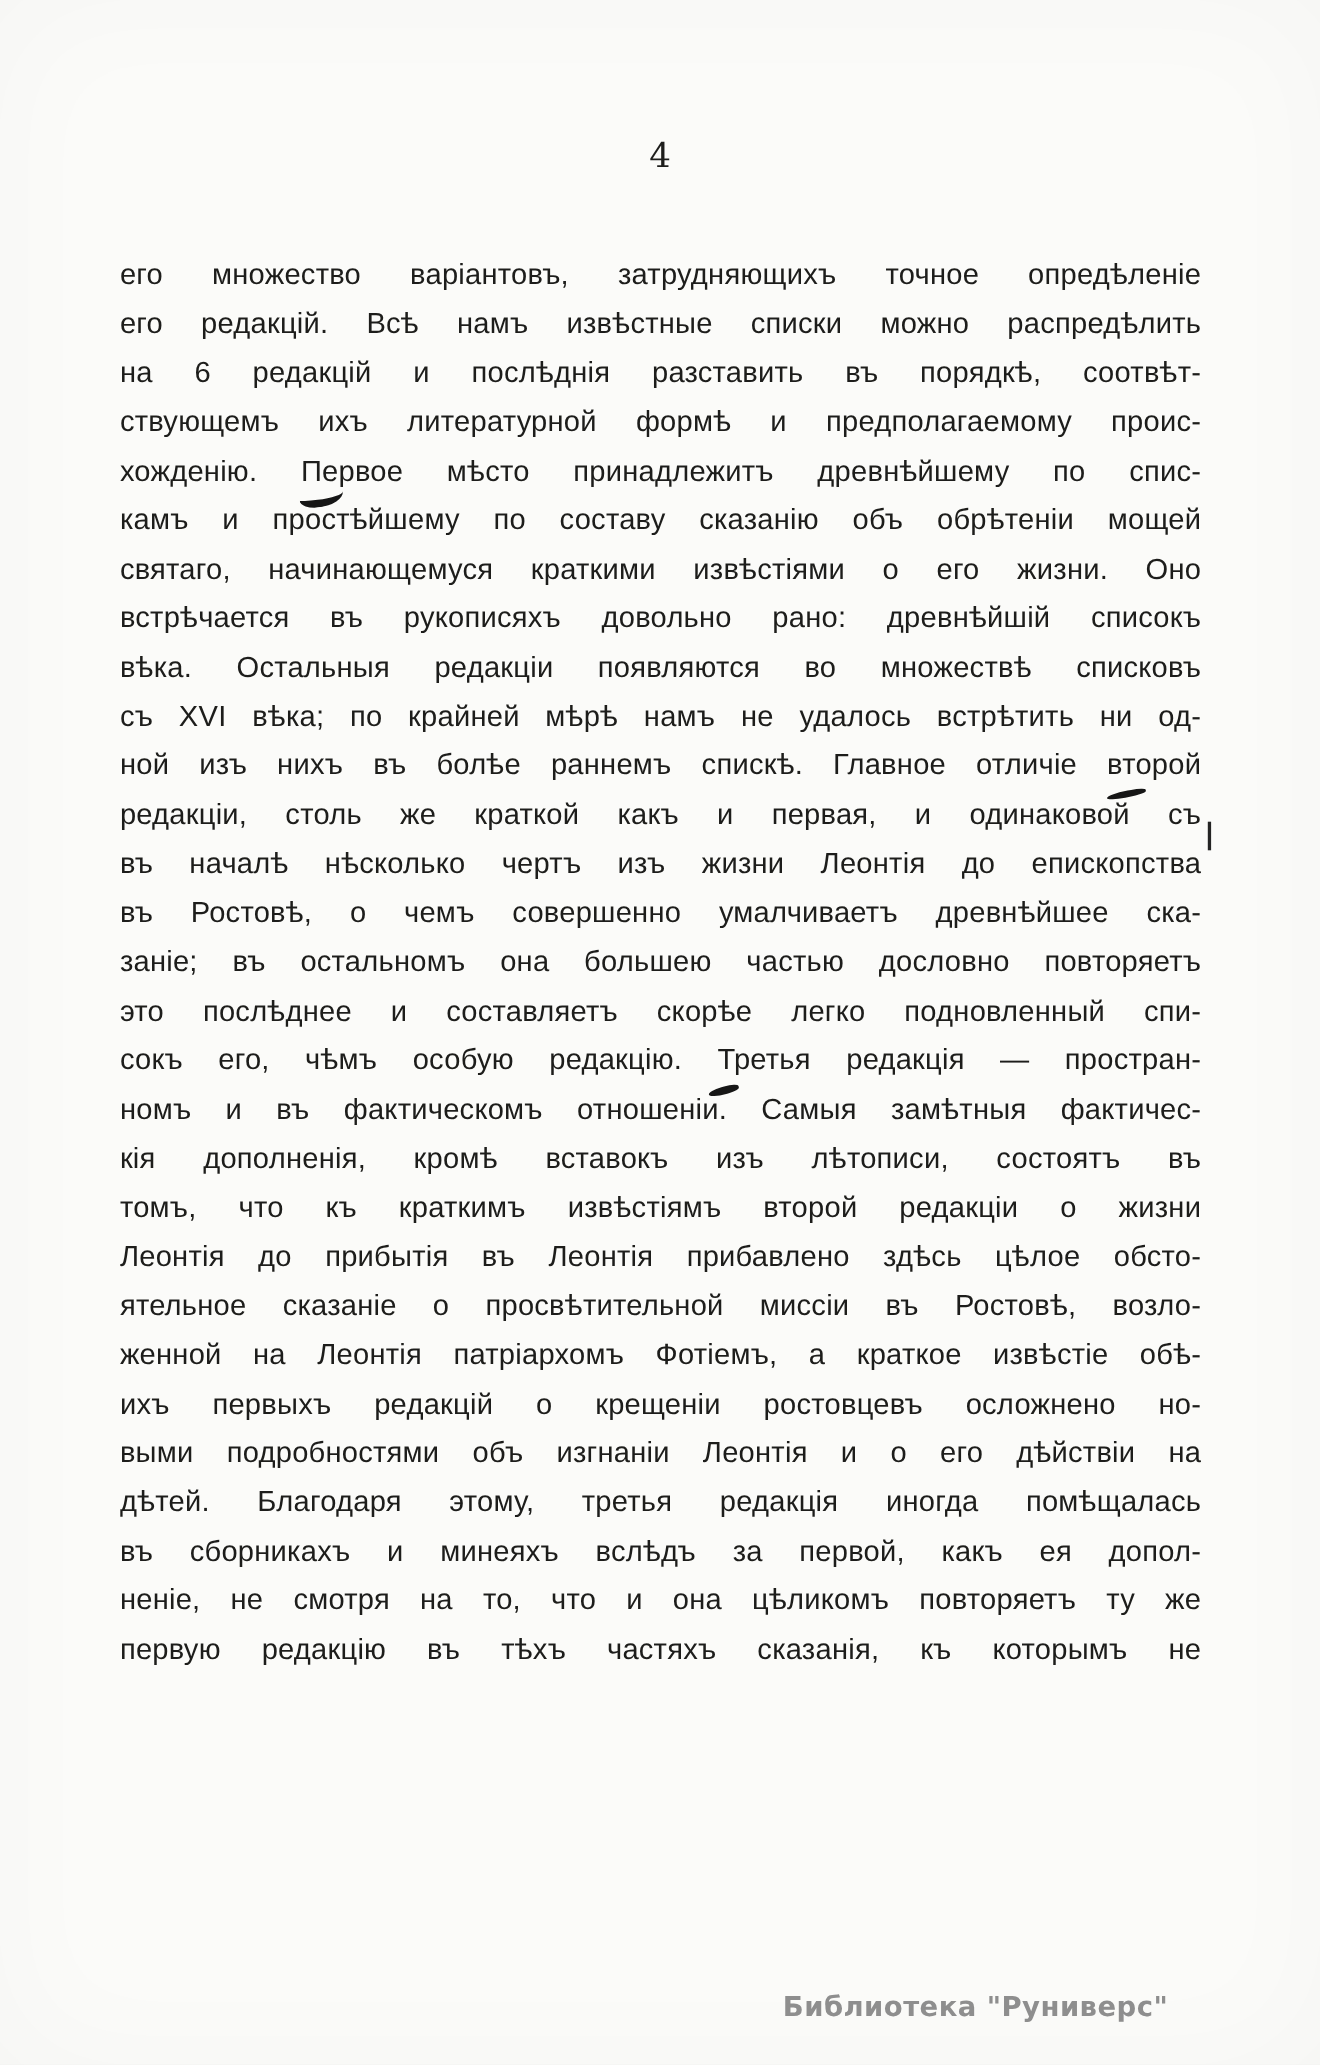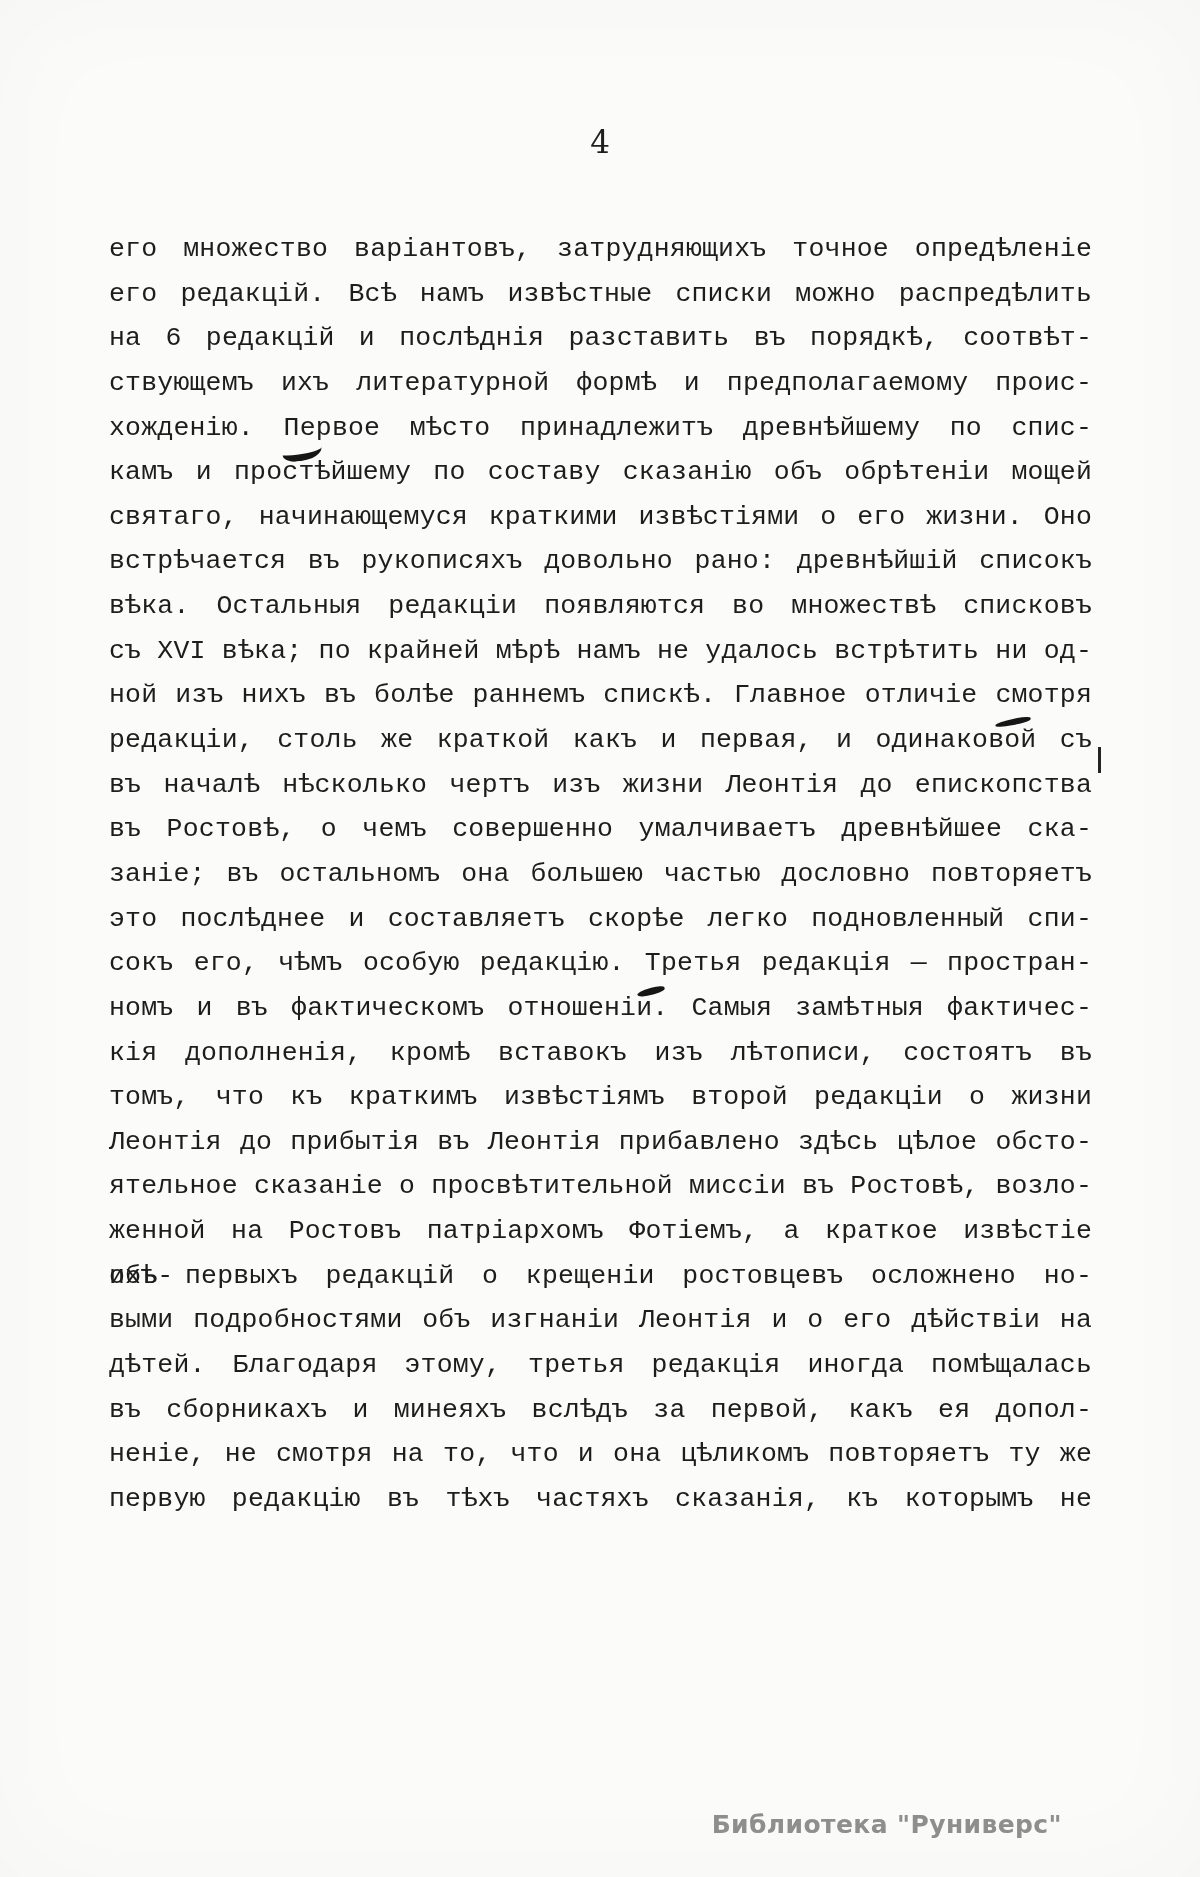--- a/index.html
+++ b/index.html
@@ -24,21 +24,21 @@
     text-align: center;
     font-family: "DejaVu Serif", serif;
     font-size: 31px;
     color: #1e1e1c;
   }
   .text-block {
     position: absolute;
     left: 109px;
     top: 227px;
     width: 983px;
-    font-family: Liberation Mono, monospace;
+    font-family: Liberation Sans, sans-serif;
     font-size: 26.5px;
     color: #1d1d1b;
     letter-spacing: 0.2px;
   }
   .line {
     height: 44.65px;
     line-height: 44.65px;
     text-align: justify;
     text-align-last: justify;
     overflow: visible;
@@ -109,33 +109,33 @@
       <div class="line">его множество варіантовъ, затрудняющихъ точное опредѣленіе</div>
       <div class="line">его редакцій. Всѣ намъ извѣстные списки можно распредѣлить</div>
       <div class="line">на 6 редакцій и послѣднія разставить въ порядкѣ, соотвѣт-</div>
       <div class="line">ствующемъ ихъ литературной формѣ и предполагаемому проис-</div>
       <div class="line">хожденію. <span class="pen-mark pen-swoosh">Первое</span> мѣсто принадлежитъ древнѣйшему по спис-</div>
       <div class="line">камъ и простѣйшему по составу сказанію объ обрѣтеніи мощей</div>
       <div class="line">святаго, начинающемуся краткими извѣстіями о его жизни. Оно</div>
       <div class="line">встрѣчается въ рукописяхъ довольно рано: древнѣйшій списокъ</div>
       <div class="line">вѣка. Остальныя редакціи появляются во множествѣ списковъ</div>
       <div class="line">съ XVI вѣка; по крайней мѣрѣ намъ не удалось встрѣтить ни од-</div>
-      <div class="line">ной изъ нихъ въ болѣе раннемъ спискѣ. Главное отличіе <span class="pen-mark pen-dash">смотря</span></div>
+      <div class="line">ной изъ нихъ въ болѣе раннемъ спискѣ. Главное отличіе <span class="pen-mark pen-dash">второй</span></div>
       <div class="line">редакціи, столь же краткой какъ и первая, и одинаковой съ</div>
       <div class="line">въ началѣ нѣсколько чертъ изъ жизни Леонтія до <span class="pen-mark pen-tick">епископства</span></div>
       <div class="line">въ Ростовѣ, о чемъ совершенно умалчиваетъ древнѣйшее ска-</div>
       <div class="line">заніе; въ остальномъ она большею частью дословно повторяетъ</div>
       <div class="line">это послѣднее и составляетъ скорѣе легко подновленный спи-</div>
       <div class="line">сокъ его, чѣмъ особую редакцію. <span class="pen-mark pen-hook">Третья</span> редакція — простран-</div>
       <div class="line">номъ и въ фактическомъ отношеніи. Самыя замѣтныя фактичес-</div>
       <div class="line">кія дополненія, кромѣ вставокъ изъ лѣтописи, состоятъ въ</div>
       <div class="line">томъ, что къ краткимъ извѣстіямъ второй редакціи о жизни</div>
       <div class="line">Леонтія до прибытія въ Леонтія прибавлено здѣсь цѣлое обсто-</div>
       <div class="line">ятельное сказаніе о просвѣтительной миссіи въ Ростовѣ, возло-</div>
-      <div class="line">женной на Ростовъ патріархомъ Фотіемъ, а краткое извѣстіе обѣ-</div>
+      <div class="line">женной на Леонтія патріархомъ Фотіемъ, а краткое извѣстіе обѣ-</div>
       <div class="line">ихъ первыхъ редакцій о крещеніи ростовцевъ осложнено но-</div>
       <div class="line">выми подробностями объ изгнаніи Леонтія и о его дѣйствіи на</div>
       <div class="line">дѣтей. Благодаря этому, третья редакція иногда помѣщалась</div>
       <div class="line">въ сборникахъ и минеяхъ вслѣдъ за первой, какъ ея допол-</div>
       <div class="line">неніе, не смотря на то, что и она цѣликомъ повторяетъ ту же</div>
       <div class="line">первую редакцію въ тѣхъ частяхъ сказанія, къ которымъ не</div>
     </div>
 
   <div class="watermark">Библиотека "Руниверс"</div>
 </div>

